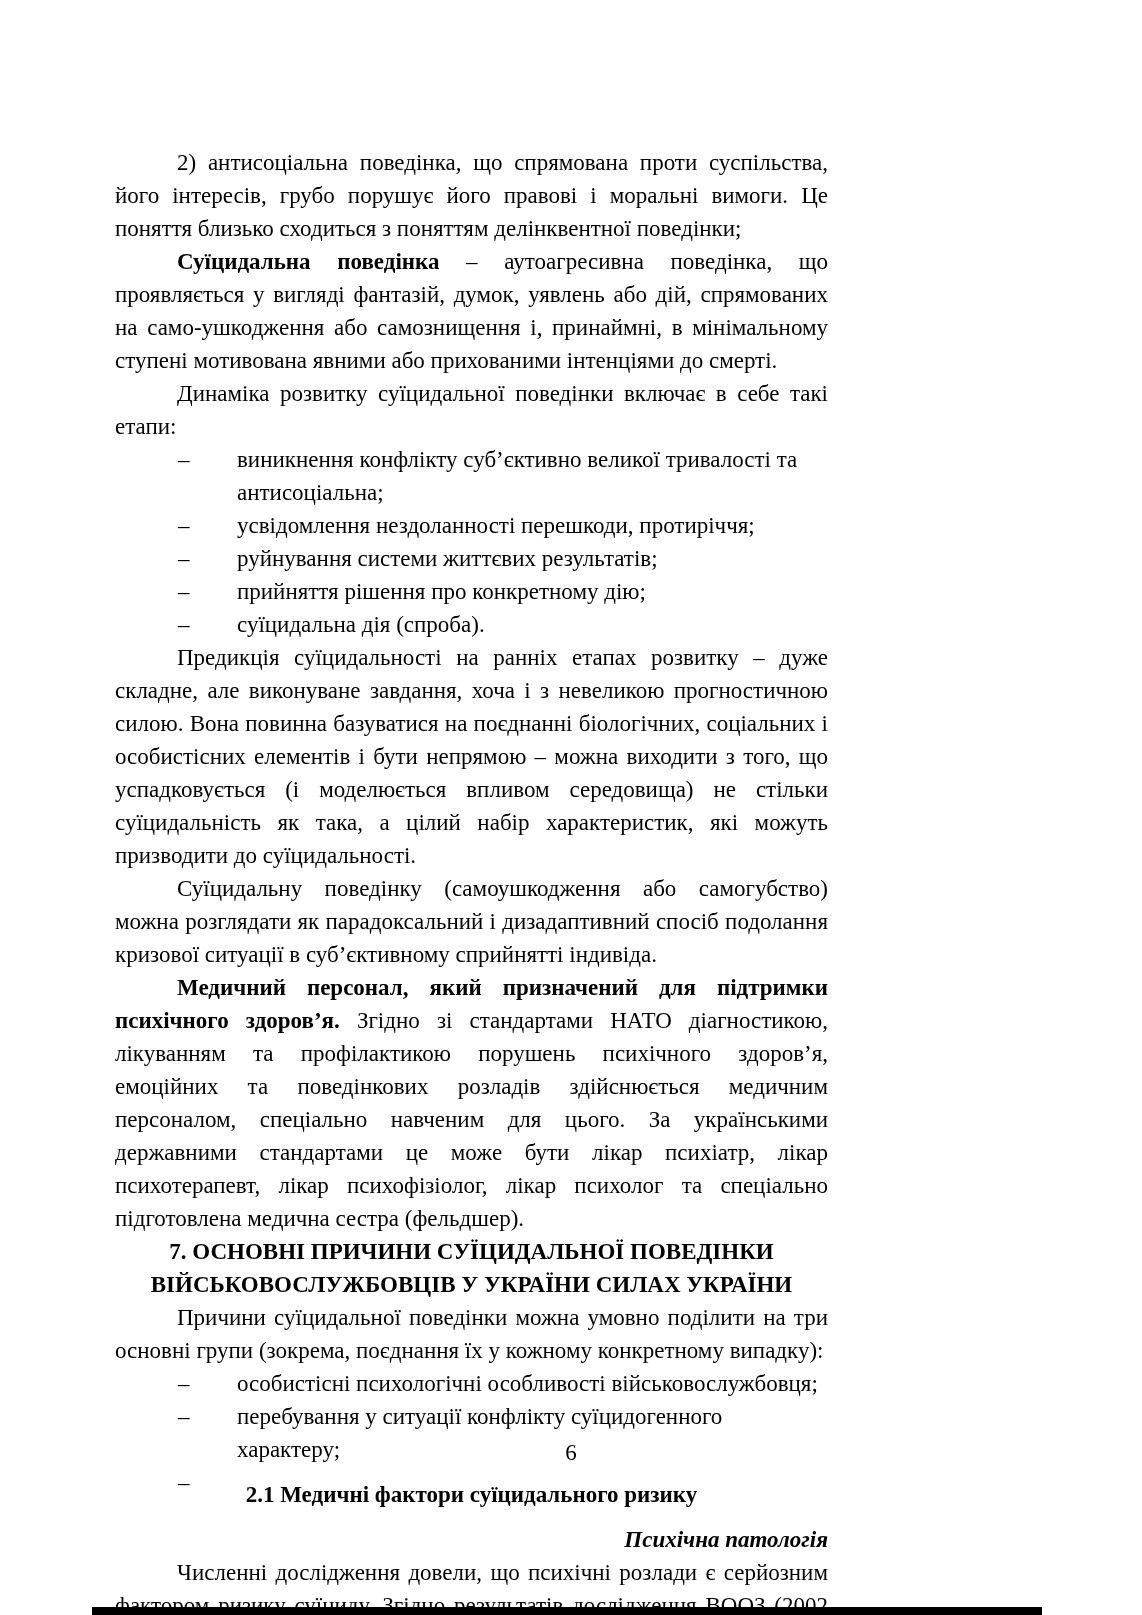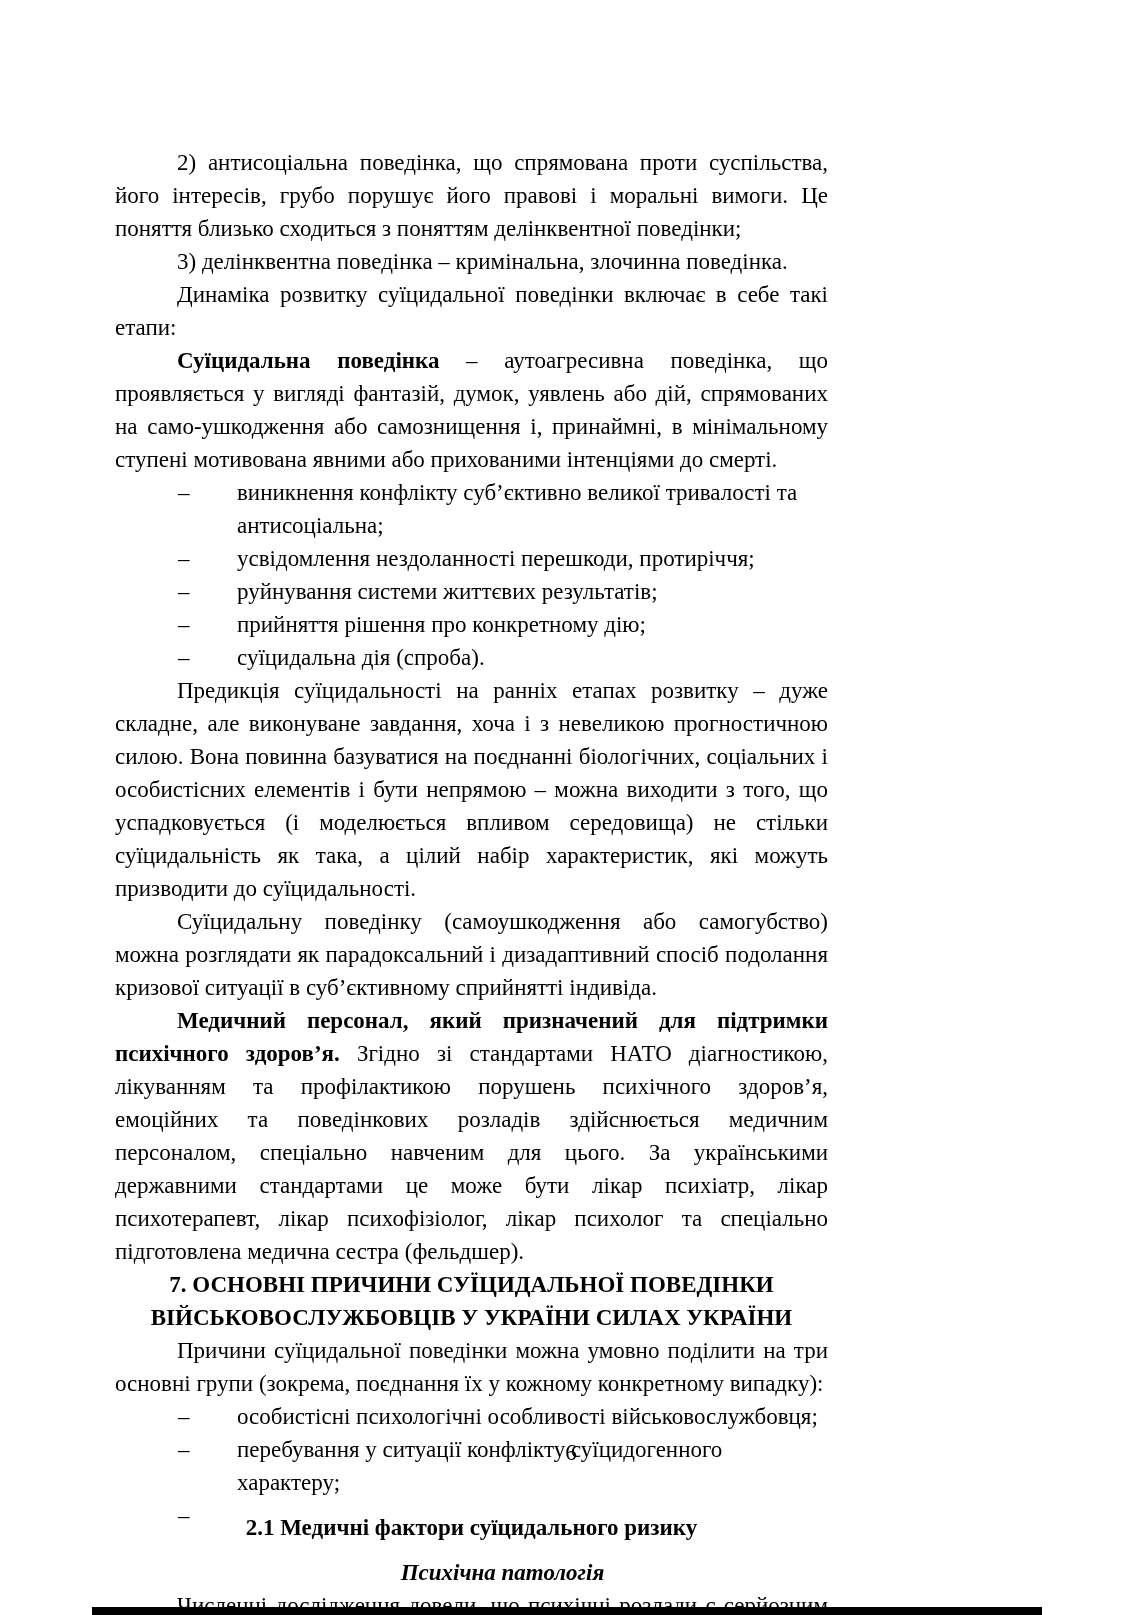--- a/index.html
+++ b/index.html
@@ -48,21 +48,21 @@
   }
   .subheading {
     margin: 12px;
     text-indent: 0;
     text-align: center;
     font-weight: bold;
   }
   .run-in-head {
     margin: 0;
     text-indent: 62px;
-    text-align: center;
+    text-align: right;
     font-weight: bold;
     font-style: italic;
   }
   .page-number {
     position: absolute;
     left: 0;
     right: 0;
     top: 1436px;
     text-align: center;
     font-size: 23px;
@@ -77,25 +77,24 @@
     background: #000000;
   }
 </style>
 </head>
 <body>
 
 <div class="page">
 
   <p class="para">2) антисоціальна поведінка, що спрямована проти суспільства, його інтересів, грубо порушує його правові і моральні вимоги. Це поняття близько сходиться з поняттям делінквентної поведінки;</p>
 
-  <p class="para">3) делінквентна поведінка – кримінальна, злочинна поведінка.</p>
+
+  <p class="para"><b>Суїцидальна поведінка</b><span> – аутоагресивна поведінка, що проявляється у вигляді фантазій, думок, уявлень або дій, спрямованих на само-ушкодження або самознищення і, принаймні, в мінімальному ступені мотивована явними або прихованими інтенціями до смерті.</span></p>
 
   <p class="para">Динаміка розвитку суїцидальної поведінки включає в себе такі етапи:</p>
-
-  <p class="para"><b>Суїцидальна поведінка</b><span> – аутоагресивна поведінка, що проявляється у вигляді фантазій, думок, уявлень або дій, спрямованих на само-ушкодження або самознищення і, принаймні, в мінімальному ступені мотивована явними або прихованими інтенціями до смерті.</span></p>
 
   <div class="list-item"><span class="marker">–</span><span>виникнення конфлікту суб’єктивно великої тривалості та антисоціальна;</span></div>
 
   <div class="list-item"><span class="marker">–</span><span>усвідомлення нездоланності перешкоди, протиріччя;</span></div>
 
   <div class="list-item"><span class="marker">–</span><span>руйнування системи життєвих результатів;</span></div>
 
   <div class="list-item"><span class="marker">–</span><span>прийняття рішення про конкретному дію;</span></div>
 
   <div class="list-item"><span class="marker">–</span><span>суїцидальна дія (спроба).</span></div>

